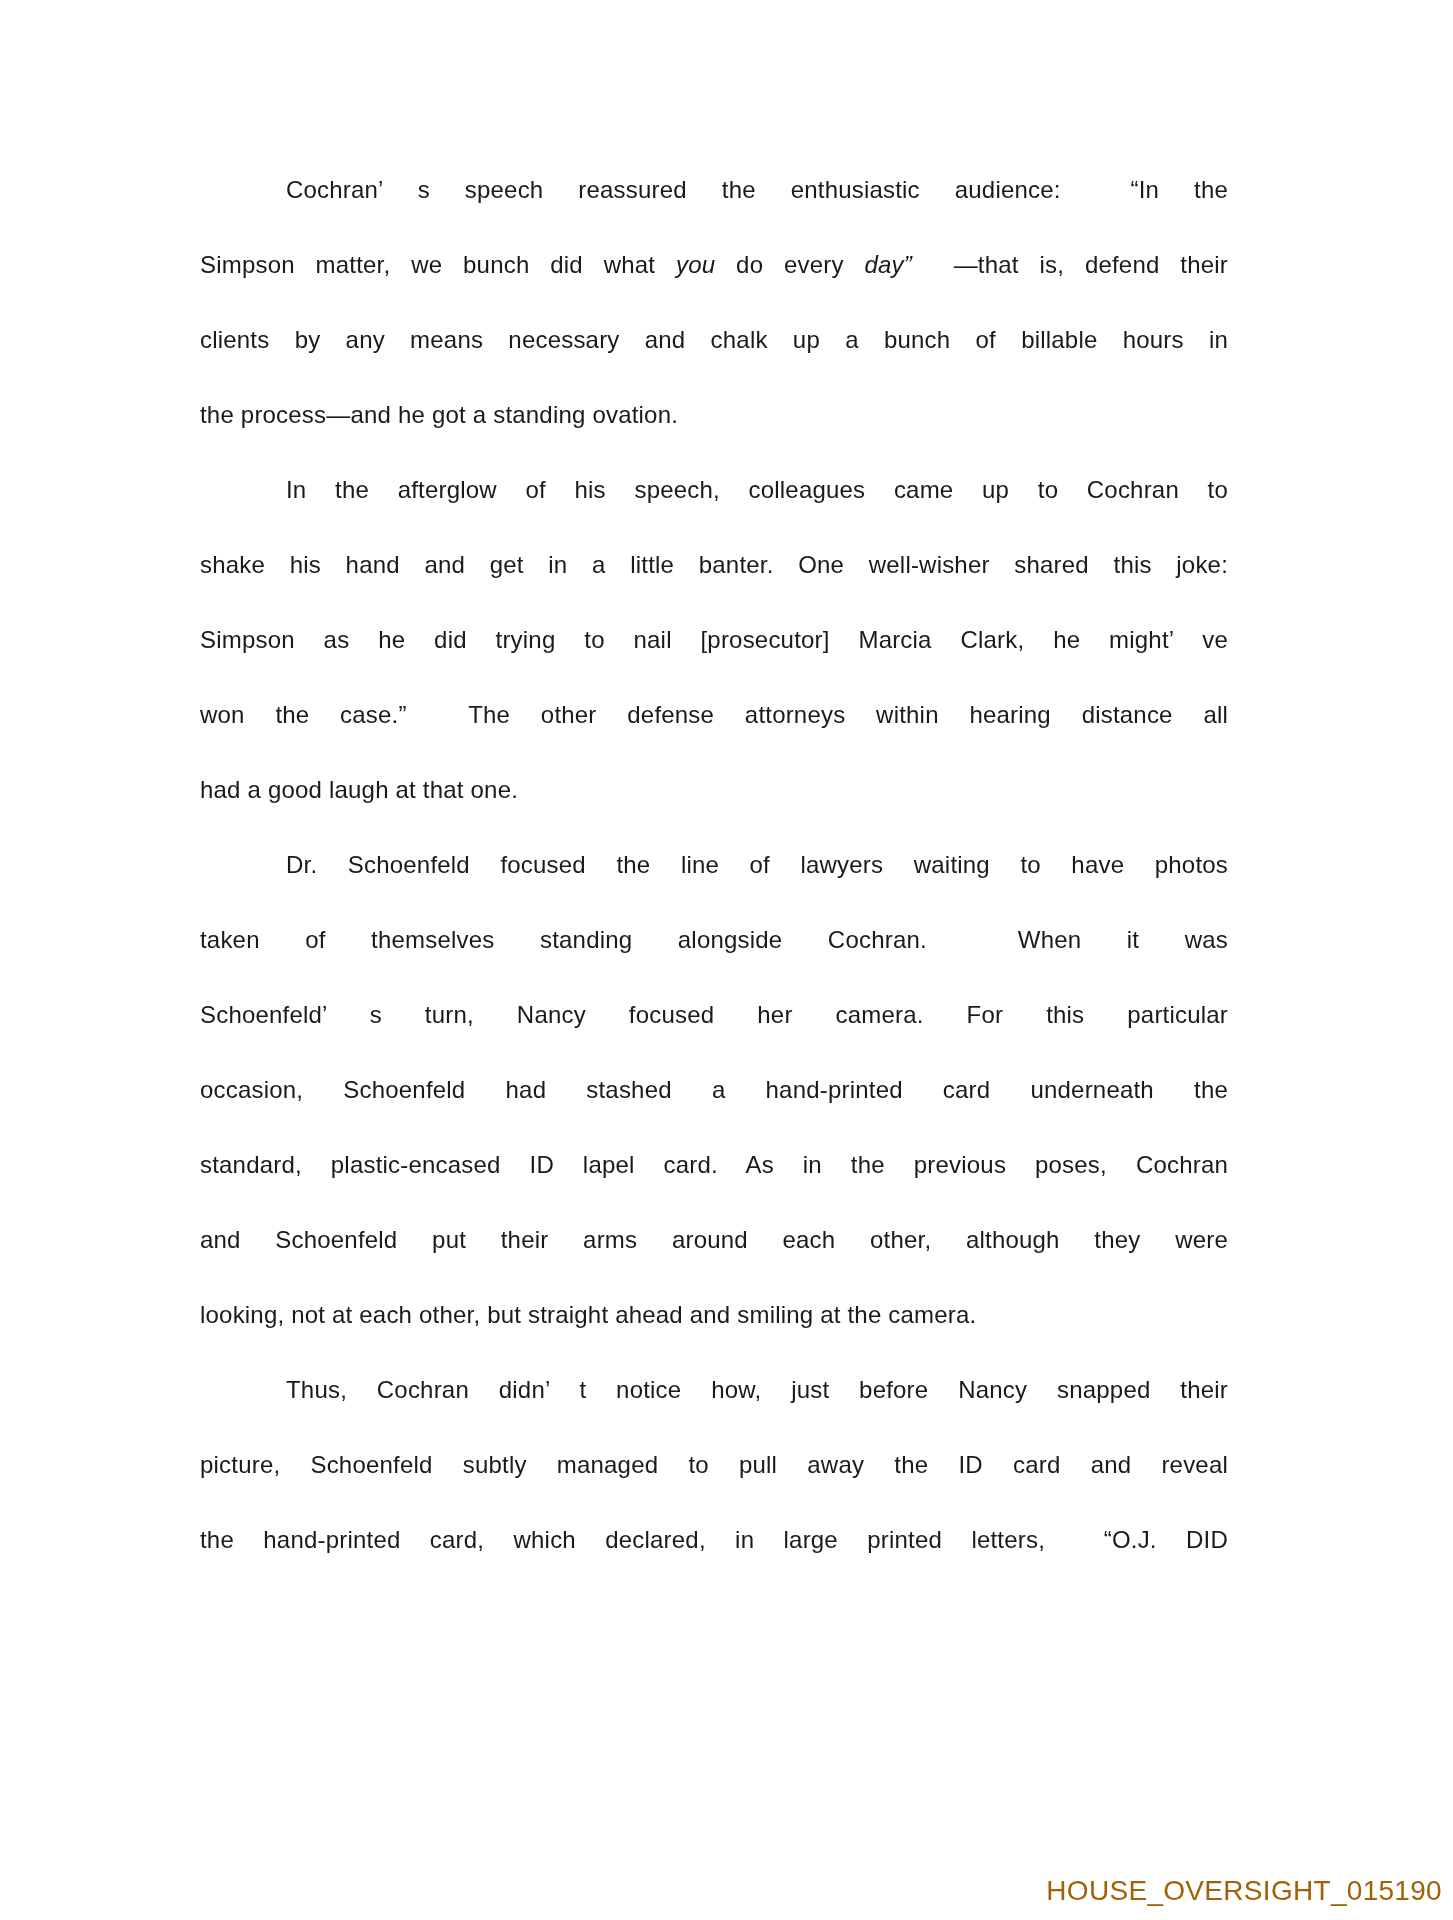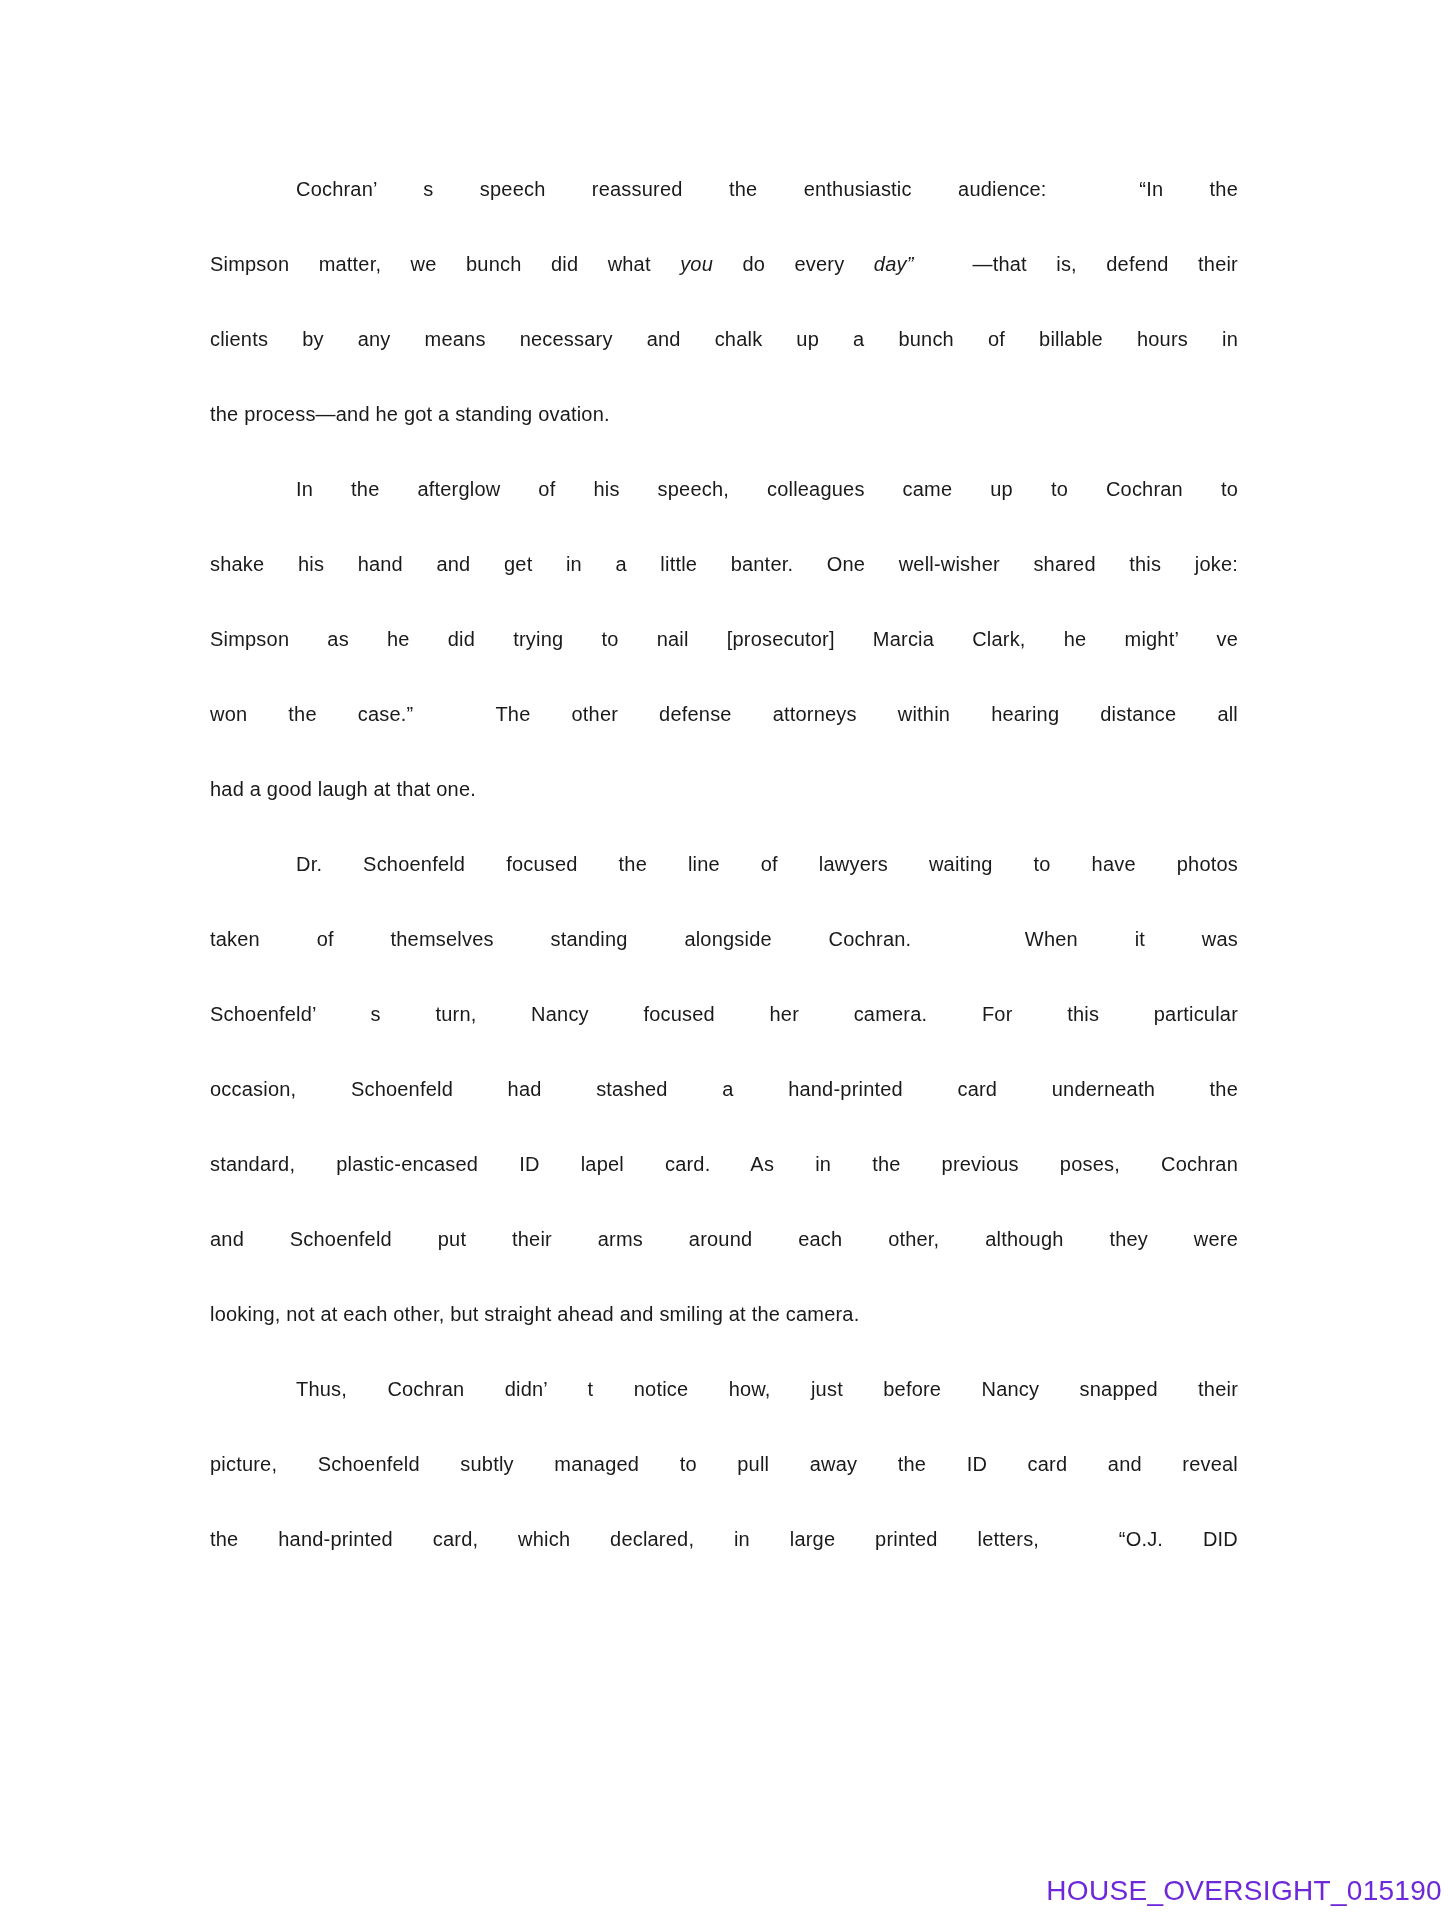--- a/index.html
+++ b/index.html
@@ -10,24 +10,24 @@
   .page {
     position: relative;
     width: 1453px;
     height: 1920px;
     background: #ffffff;
     overflow: hidden;
     font-family: "Liberation Sans", sans-serif;
   }
   .text-block {
     position: absolute;
-    left: 210px;
+    left: 200px;
     top: 152px;
     width: 1028px;
-    font-size: 20px;
+    font-size: 24px;
     line-height: 75px;
     color: #1a1a1a;
     letter-spacing: 0.2px;
   }
   .paragraph {
     margin: 0;
     padding: 0;
   }
   .line {
     text-align: justify;
@@ -40,21 +40,21 @@
     text-indent: 86px;
   }
   .line i {
     font-style: italic;
   }
   .bates {
     position: absolute;
     right: 11px;
     bottom: 13px;
     font-size: 28px;
-    color: #6d28d9;
+    color: #a16207;
     letter-spacing: 0.3px;
   }
 </style>
 </head>
 <body>
 
 <div class="page">
   <div class="text-block">
       <div class="paragraph">
         <div class="line fill indent"><span>Cochran’ s speech reassured the enthusiastic audience: &nbsp;“In the</span></div>

